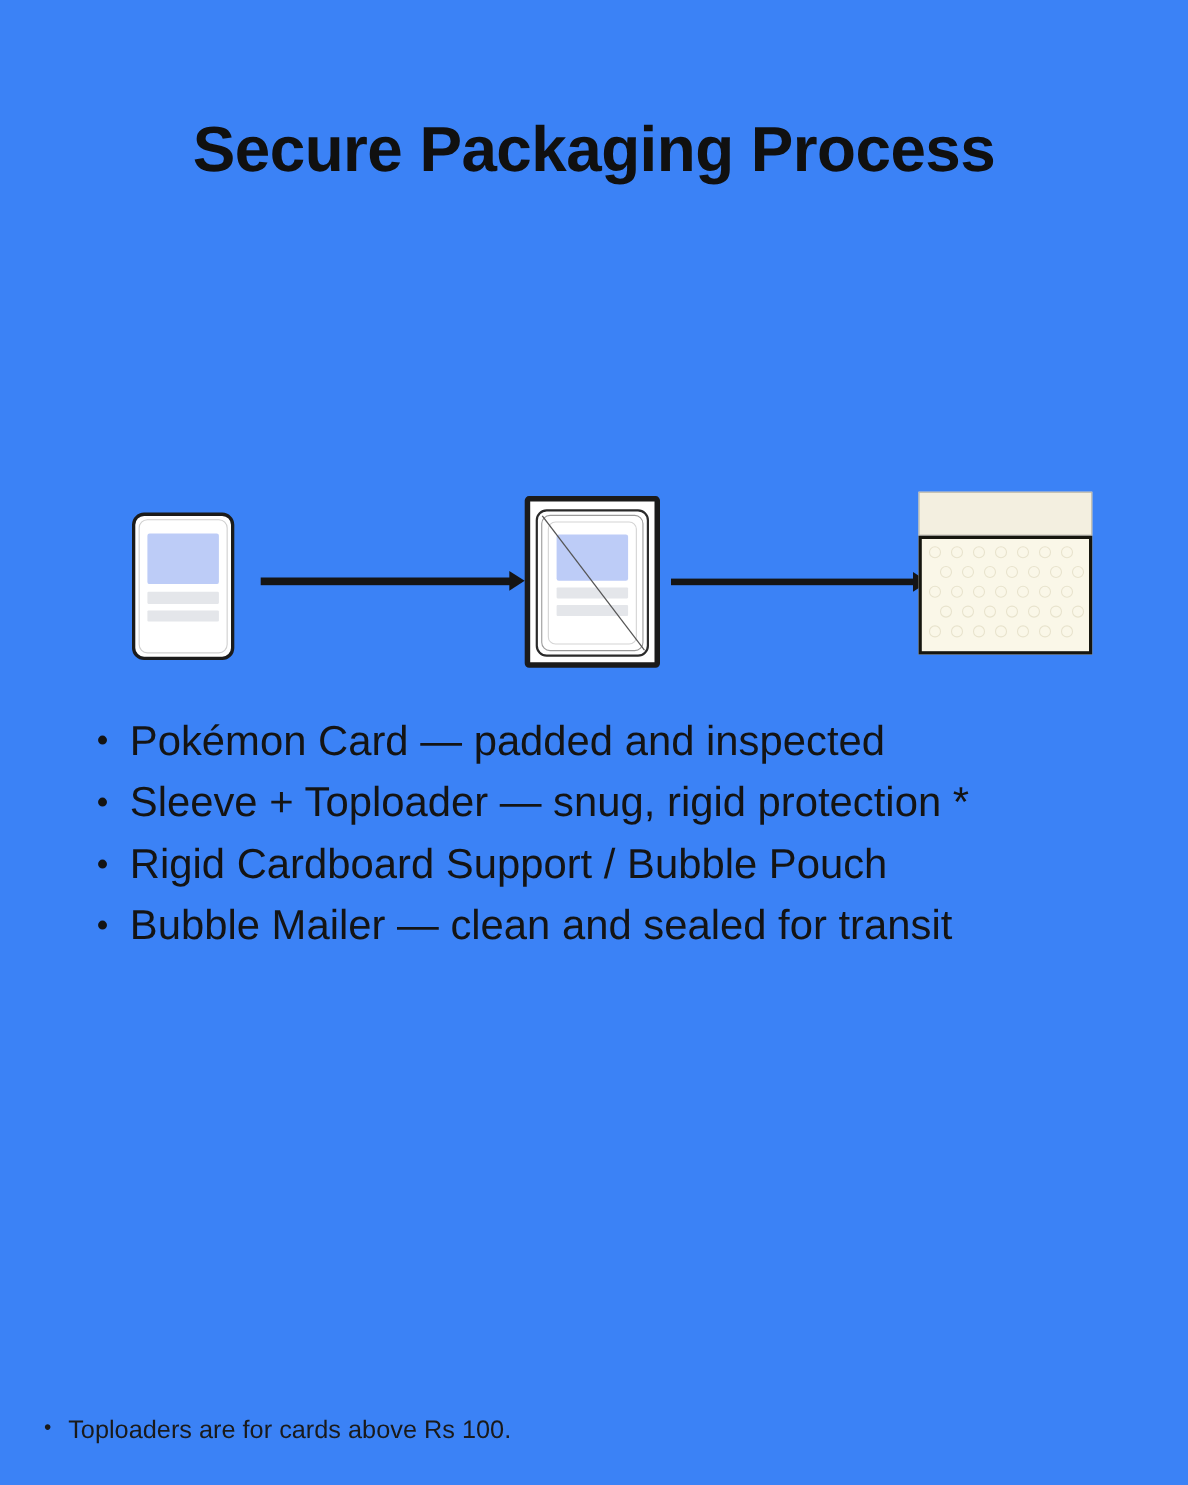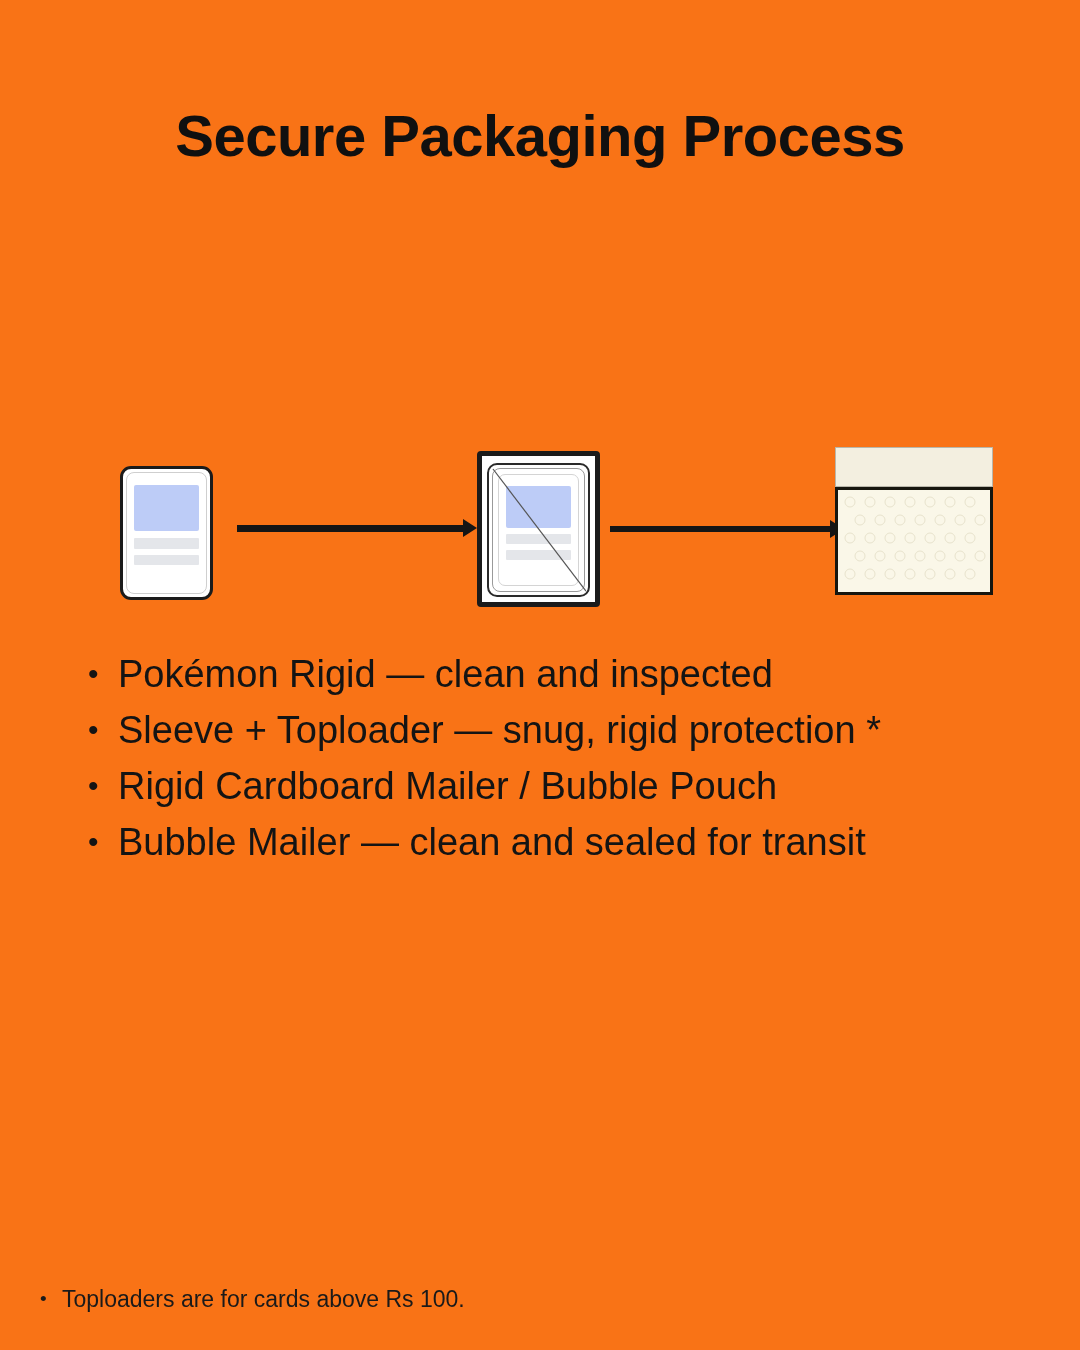--- a/index.html
+++ b/index.html
@@ -12,21 +12,21 @@
     height: 1350px;
     font-family: "Liberation Sans", sans-serif;
     color: #111111;
     position: relative;
     overflow: hidden;
   }
 
   .slide {
     position: absolute;
     inset: 0;
-    background: #f97316;
+    background: #3b82f6;
   }
 
   
   .title {
     position: absolute;
     left: 0;
     top: 104px;
     width: 1080px;
     text-align: center;
     font-size: 58px;
@@ -311,29 +311,29 @@
           </g>
         </svg>
       </div>
     </div>
 
   </div>
 
   <div class="bullets">
     <div class="bullet">
       <span class="dot">•</span>
-      <span class="txt">Pokémon Rigid — clean and inspected</span>
+      <span class="txt">Pokémon Card — padded and inspected</span>
     </div>
     <div class="bullet">
       <span class="dot">•</span>
       <span class="txt">Sleeve + Toploader — snug, rigid protection *</span>
     </div>
     <div class="bullet">
       <span class="dot">•</span>
-      <span class="txt">Rigid Cardboard Mailer / Bubble Pouch</span>
+      <span class="txt">Rigid Cardboard Support / Bubble Pouch</span>
     </div>
     <div class="bullet">
       <span class="dot">•</span>
       <span class="txt">Bubble Mailer — clean and sealed for transit</span>
     </div>
   </div>
 
   <div class="footnote">
     <span class="dot">•</span>
     <span>Toploaders are for cards above Rs 100.</span>

